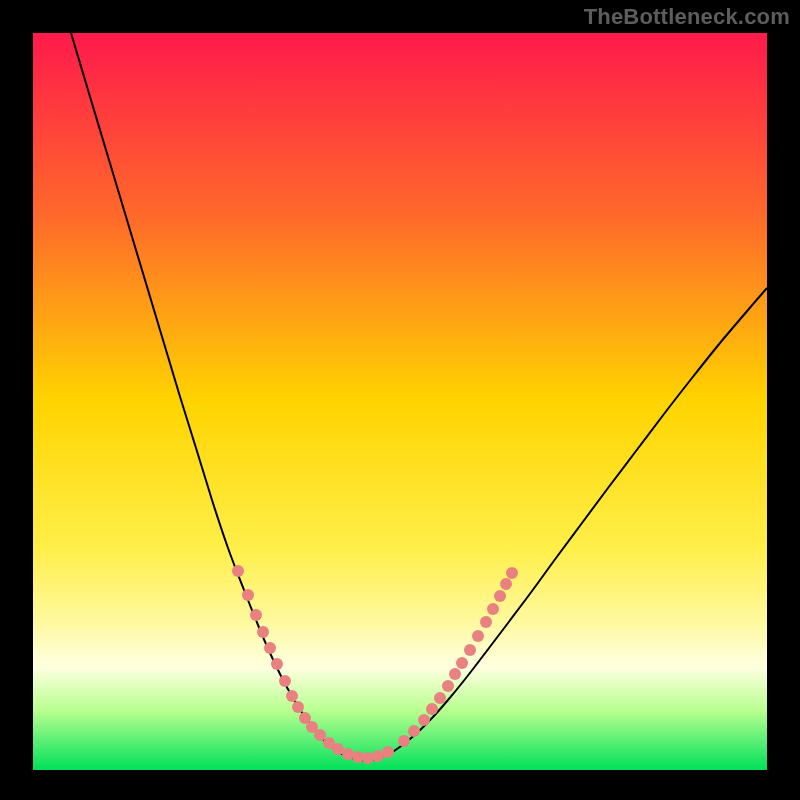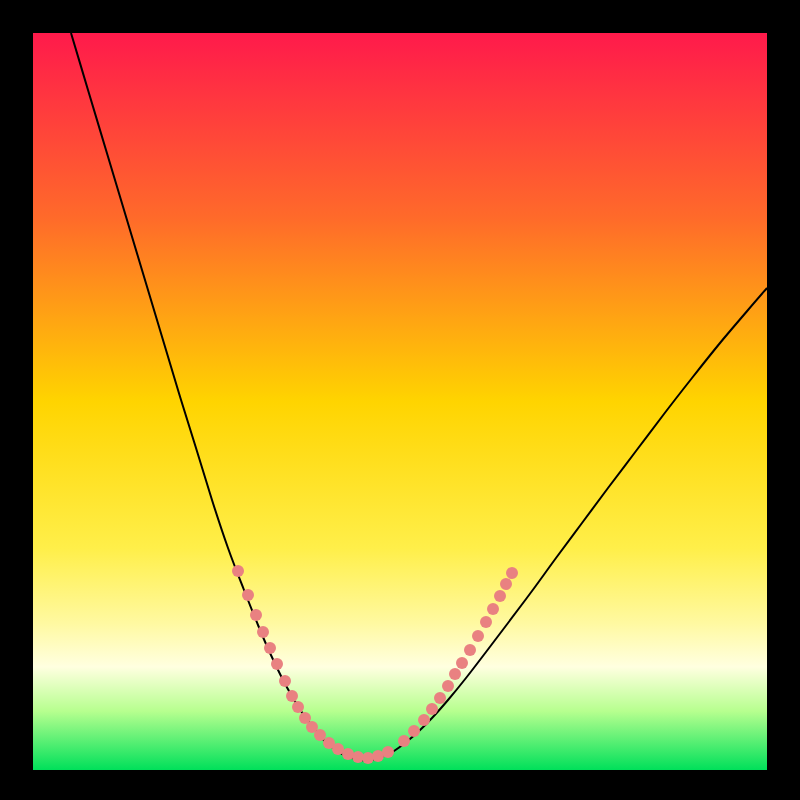--- a/index.html
+++ b/index.html
@@ -32,20 +32,21 @@
   svg {
     position: absolute;
     left: 0;
     top: 0;
   }
 </style>
 </head>
 <body>
 
 <div class="frame">
+  <div class="watermark">TheBottleneck.com</div>
 
   <svg id="chart-svg" width="800" height="800">
     <defs>
       <linearGradient id="bg-grad" x1="0" y1="0" x2="0" y2="1">
           <stop offset="0%" stop-color="#ff1a4b"></stop>
           <stop offset="25%" stop-color="#ff6a2a"></stop>
           <stop offset="50%" stop-color="#ffd400"></stop>
           <stop offset="70%" stop-color="#ffef4a"></stop>
           <stop offset="80%" stop-color="#fff9a0"></stop>
           <stop offset="86%" stop-color="#ffffe0"></stop>

